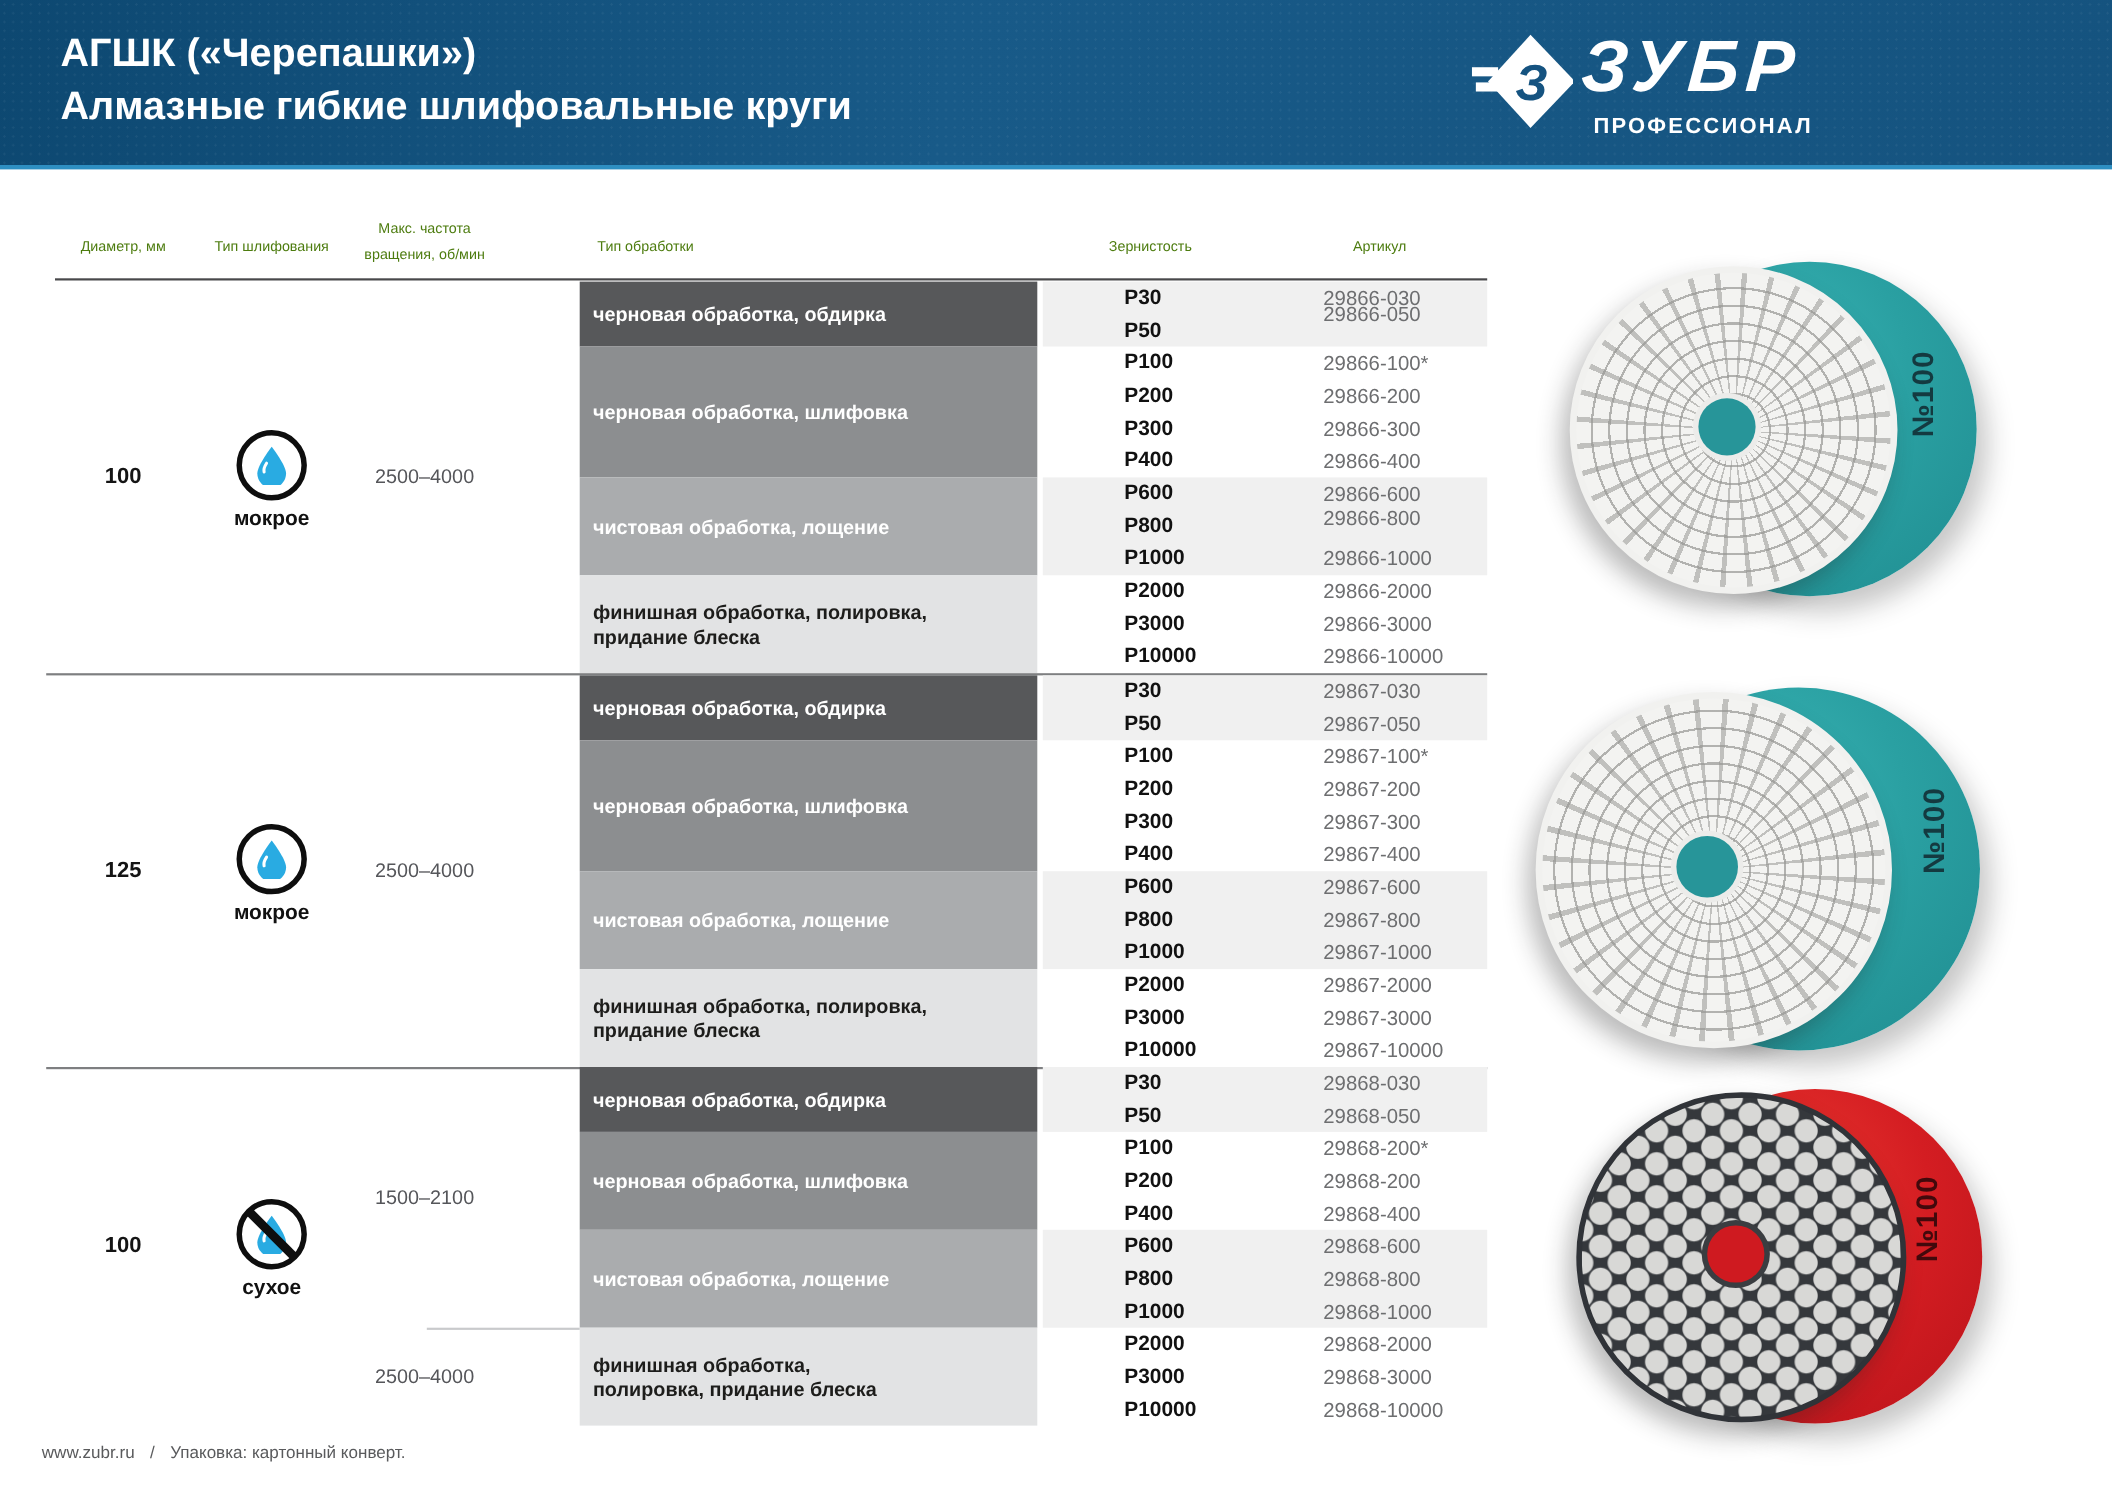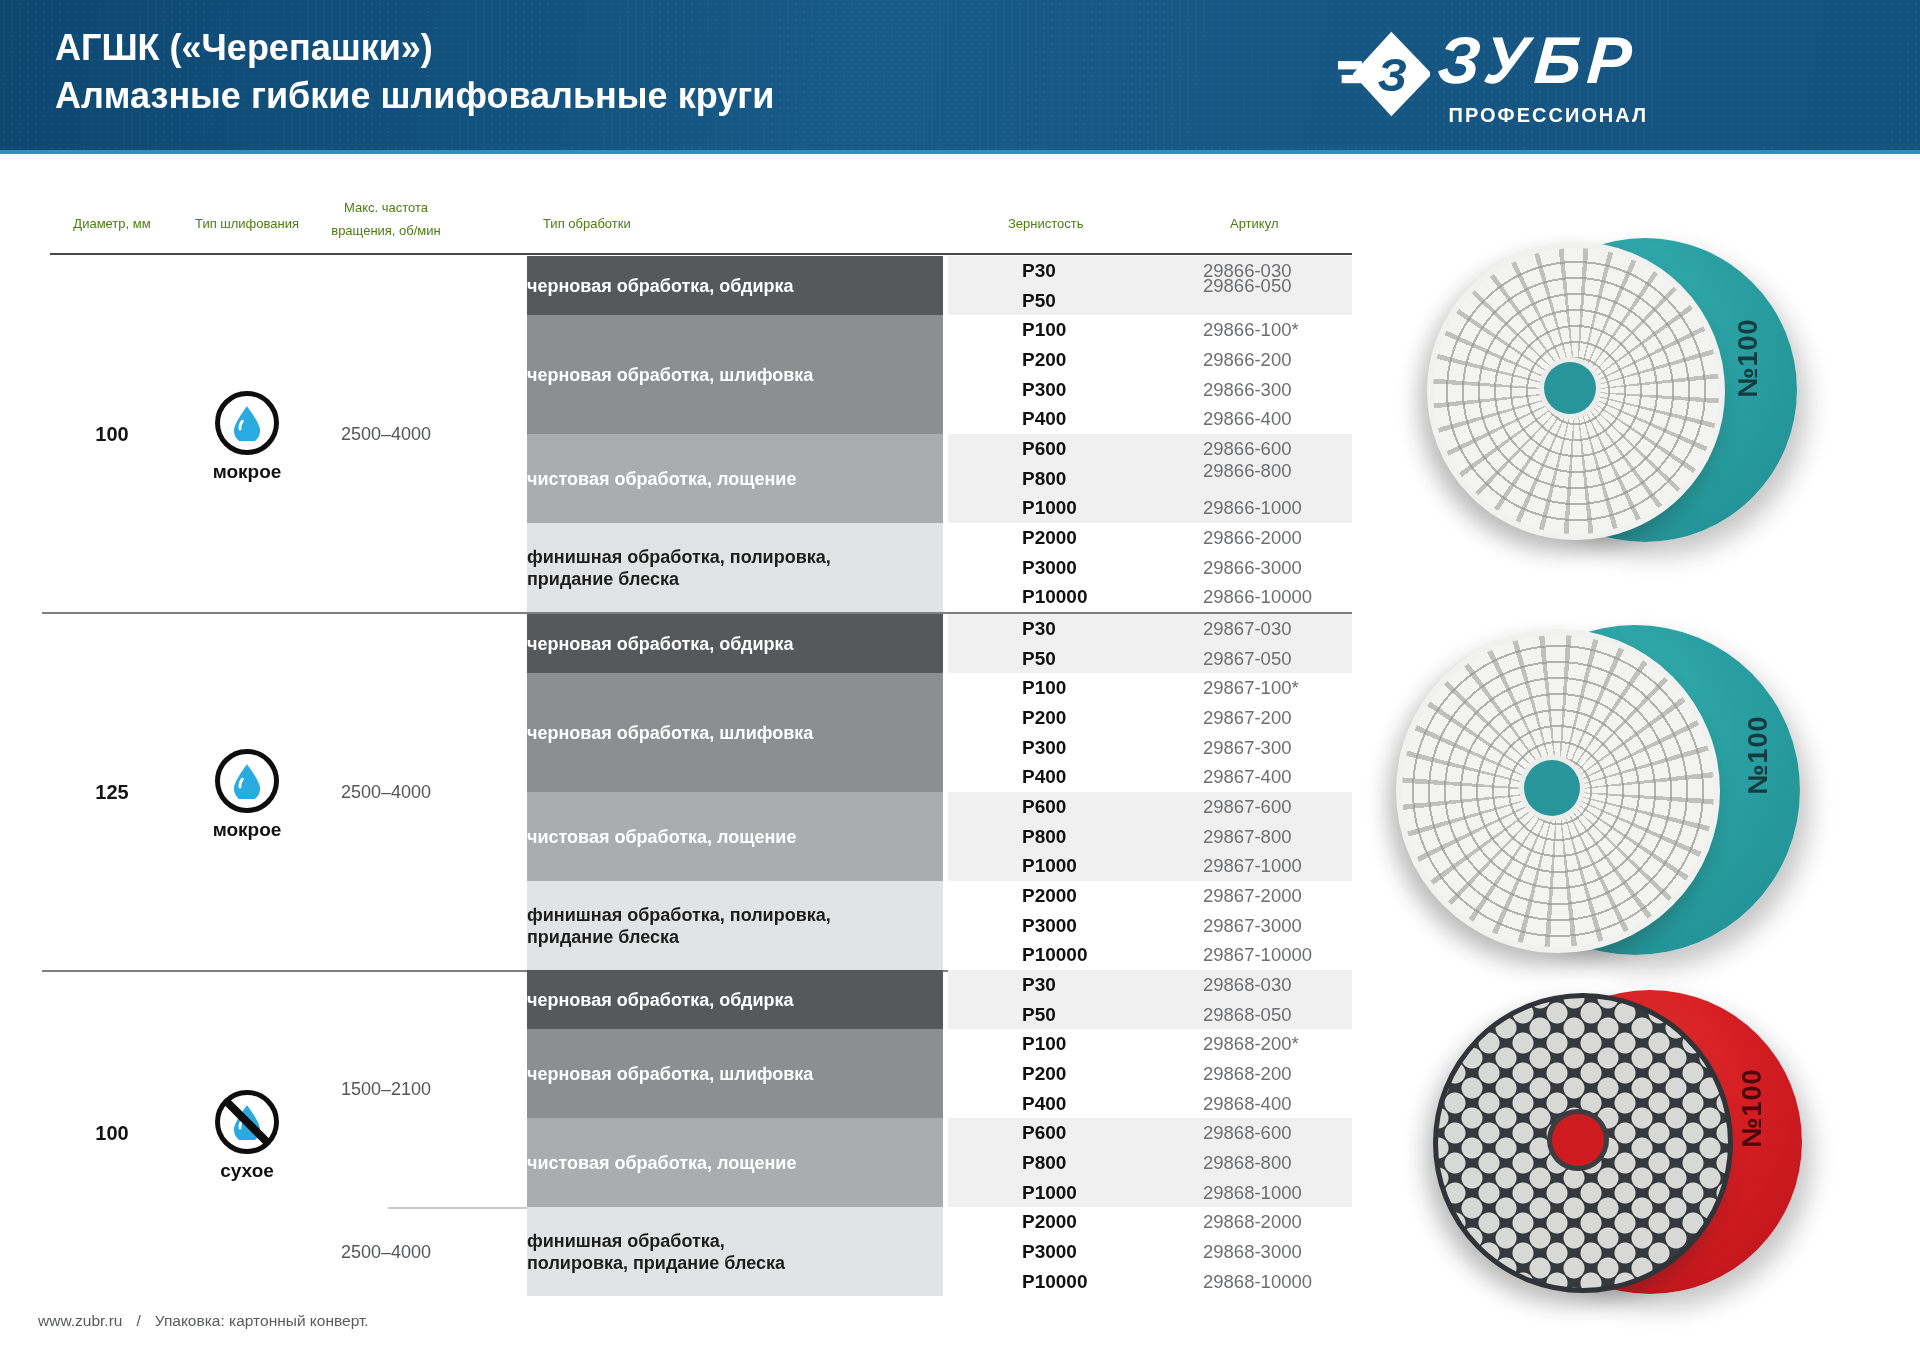--- a/index.html
+++ b/index.html
@@ -22,21 +22,21 @@
 
   
   .chead{position:absolute;font-size:13px;color:#4d7c0f;}
   .chead.center{transform:translateX(-50%);text-align:center;}
   .chead.two-line{white-space:pre-line;line-height:23px;}
   .top-rule{position:absolute;left:50px;top:253px;width:1302px;height:2px;background:#48484a;}
 
   
   .zebra{position:absolute;left:948px;width:404px;background:#f0f0f0;}
   .pblock{position:absolute;left:527px;width:416px;display:flex;align-items:center;}
-  .pblock-label{padding-left:0;font-size:18px;font-weight:bold;line-height:22px;white-space:pre-line;}
+  .pblock-label{padding-left:12px;font-size:18px;font-weight:bold;line-height:22px;white-space:pre-line;}
   .grit{position:absolute;left:1022px;transform:translateY(-50%);font-size:19px;font-weight:bold;color:#111;}
   .sku{position:absolute;left:1203px;transform:translateY(-50%);font-size:18.5px;color:#6d6e70;}
   .dia{position:absolute;left:112px;transform:translate(-50%,-50%);font-size:20px;font-weight:bold;color:#141414;}
   .rpm{position:absolute;left:386px;transform:translate(-50%,-50%);font-size:18px;color:#55565a;}
   .rpm-div{position:absolute;left:388px;width:139px;height:2px;background:#c9cacc;}
   .gsep{position:absolute;left:42px;width:1310px;height:2px;background:#7e7f81;}
   .mode-icon{position:absolute;left:215px;width:54px;height:54px;border:5px solid #0e0e0e;border-radius:50%;
              background:#fff;display:flex;align-items:center;justify-content:center;}
   .slash{position:absolute;left:50%;top:50%;width:60px;height:8px;background:#0e0e0e;
          transform:translate(-50%,-50%) rotate(45deg);}

